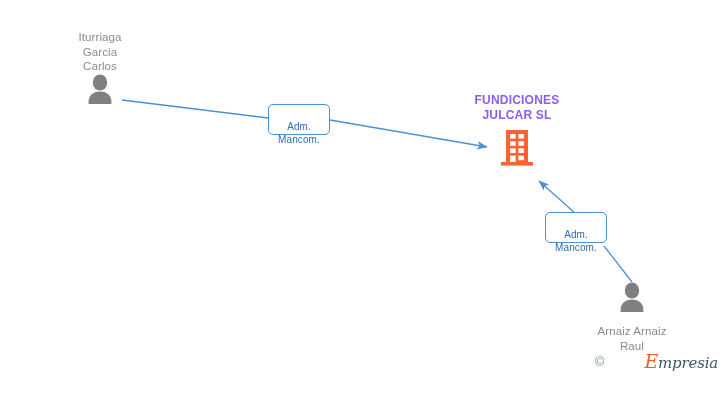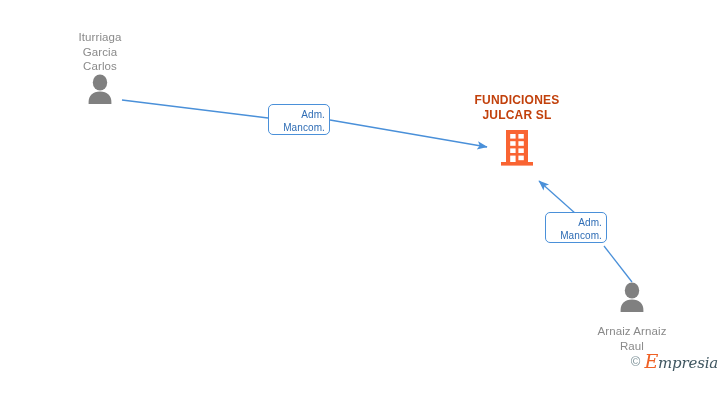--- a/index.html
+++ b/index.html
@@ -42,21 +42,21 @@
     margin: 0 auto;
   }
 
   
   .company {
     position: absolute;
     width: 160px;
     text-align: center;
   }
   .company-label {
-    color: #c2410c;
+    color: #8b5cf6;
     font-size: 12px;
     font-weight: bold;
     line-height: 14.5px;
     white-space: pre-line;
     letter-spacing: 0.2px;
   }
   .building {
     display: block;
     margin: 6px auto 0;
   }
@@ -64,22 +64,22 @@
   
   .rel-box {
     position: absolute;
     box-sizing: border-box;
     background: #ffffff;
     border: 1px solid #4a90d9;
     border-radius: 5px;
     color: #2f6db5;
     font-size: 10px;
     line-height: 13px;
-    text-align: right;
-    padding: 3px 4px 2px;
+    text-align: center;
+    padding: 15px 4px 2px;
     white-space: pre-line;
     letter-spacing: 0.1px;
   }
 
   
   .watermark {
     position: absolute;
     right: 10px;
     bottom: 8px;
     display: flex;
@@ -91,20 +91,21 @@
     font-size: 13px;
     line-height: 1;
   }
   .wm-text {
     font-family: "DejaVu Serif", serif;
     font-size: 15px;
     font-style: italic;
     color: #3f5660;
     line-height: 1;
     letter-spacing: -0.2px;
+    margin-left: 36px;
   }
   .wm-text .wm-e {
     color: #ef6024;
     font-size: 19px;
   }
 </style>
 </head>
 <body>
 
 <div id="canvas">

